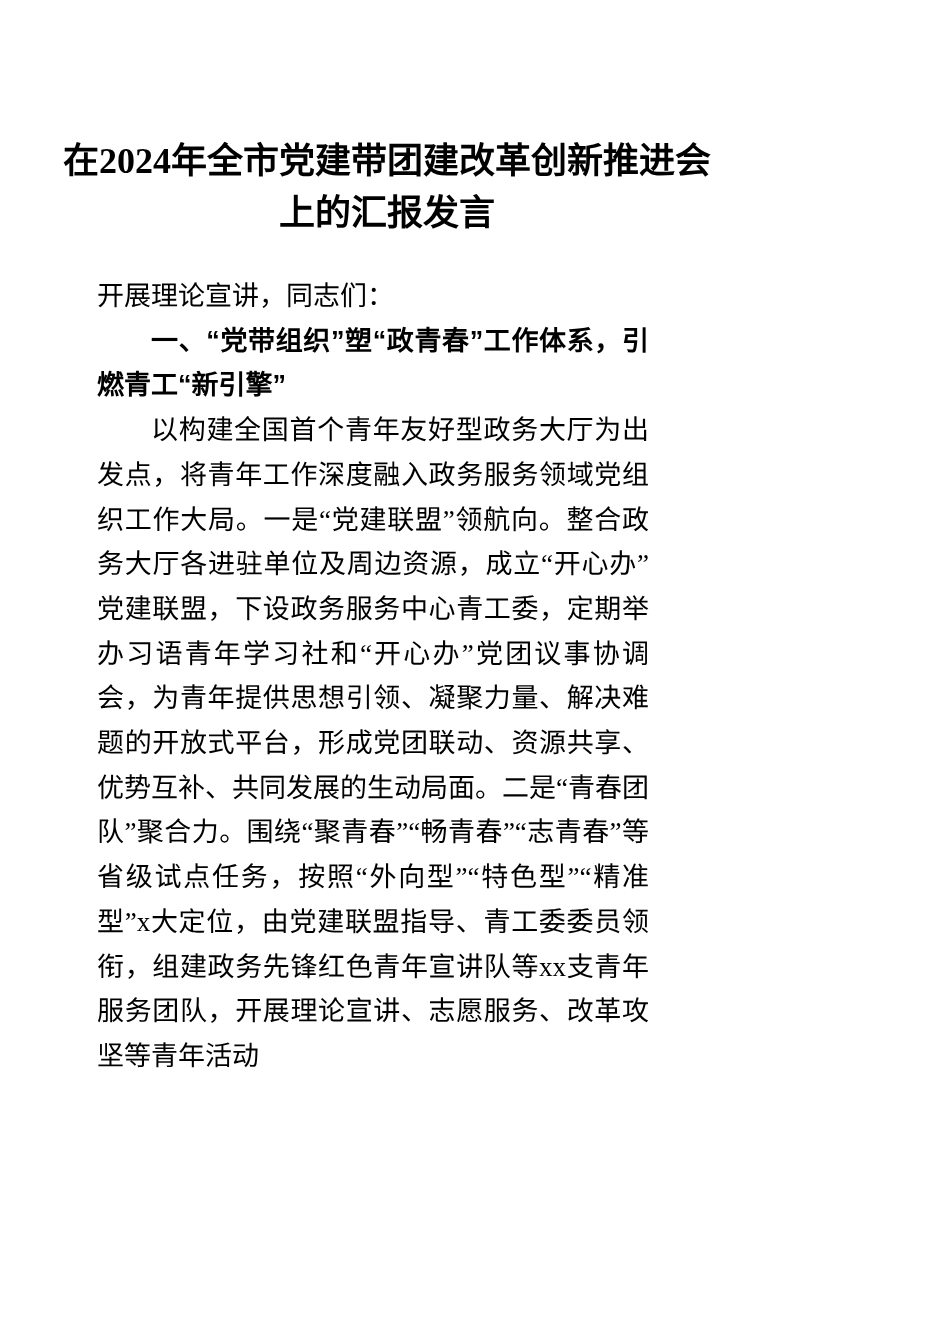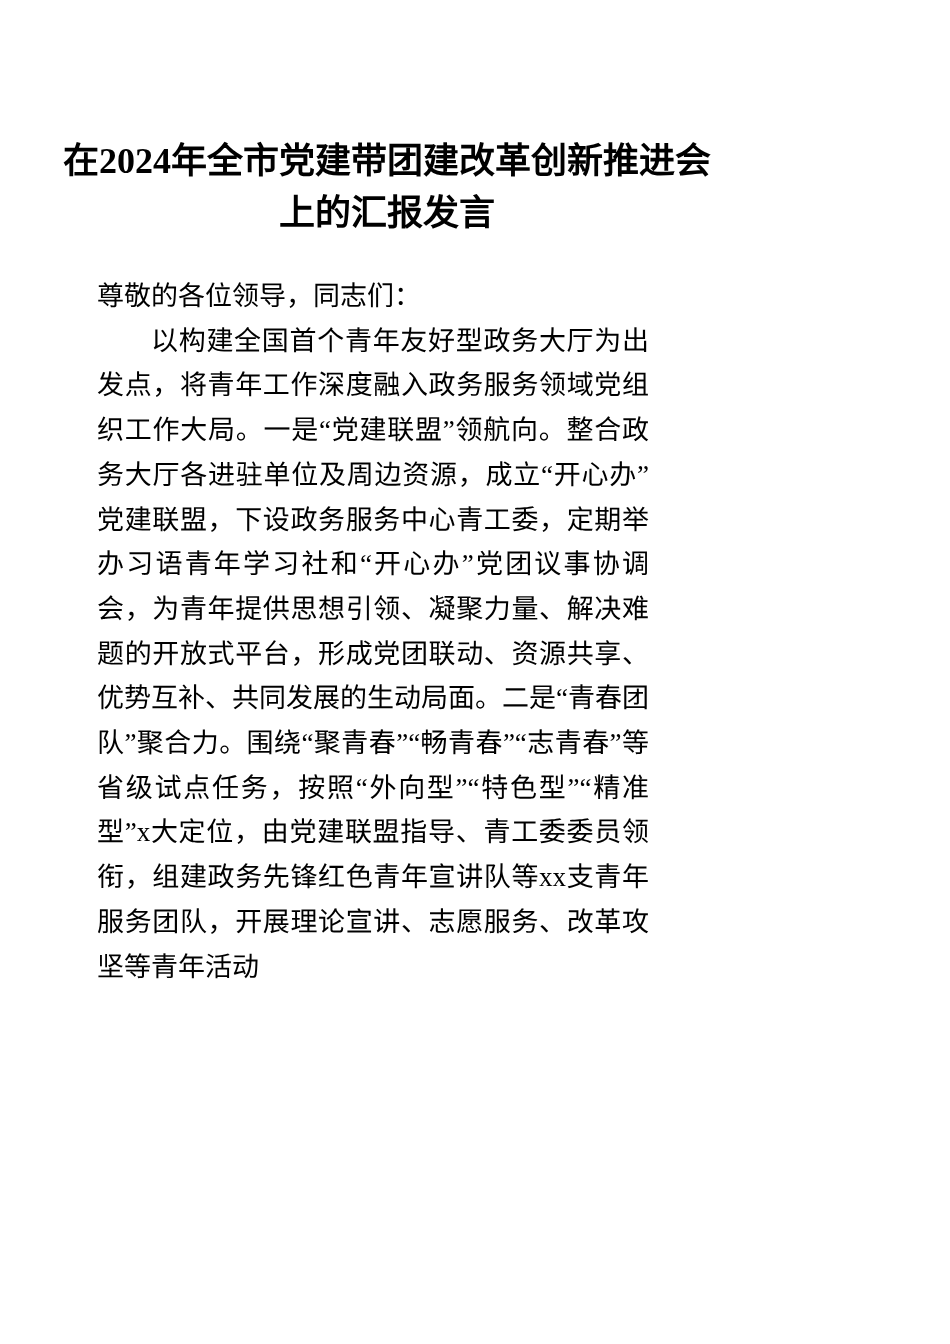--- a/index.html
+++ b/index.html
@@ -49,19 +49,20 @@
     text-align: justify;
   }
 </style>
 </head>
 <body>
 
 <div class="page">
   <h1 class="doc-title">在2024年全市党建带团建改革创新推进会上的汇报发言</h1>
 
   <div class="content">
-    <p class="salutation">尊敬的各位领导，同志们：</p>
+    <p class="salutation">开展理论宣讲，同志们：</p>
 
 
+    <p class="heading">一、“党带组织”塑“政青春”工作体系，引燃青工“新引擎”</p>
 
     <p class="para">以构建全国首个青年友好型政务大厅为出发点，将青年工作深度融入政务服务领域党组织工作大局。一是“党建联盟”领航向。整合政务大厅各进驻单位及周边资源，成立“开心办”党建联盟，下设政务服务中心青工委，定期举办习语青年学习社和“开心办”党团议事协调会，为青年提供思想引领、凝聚力量、解决难题的开放式平台，形成党团联动、资源共享、优势互补、共同发展的生动局面。二是“青春团队”聚合力。围绕“聚青春”“畅青春”“志青春”等省级试点任务，按照“外向型”“特色型”“精准型”x大定位，由党建联盟指导、青工委委员领衔，组建政务先锋红色青年宣讲队等xx支青年服务团队，开展理论宣讲、志愿服务、改革攻坚等青年活动</p>
   </div>
 </div>
 
 </body></html>

